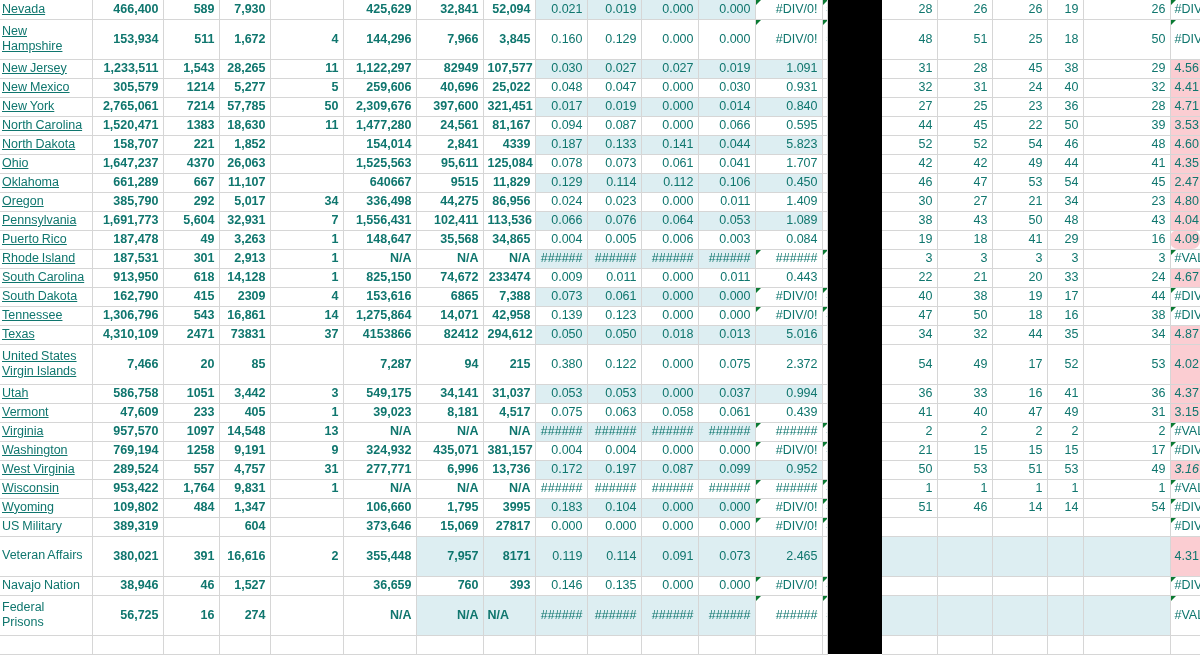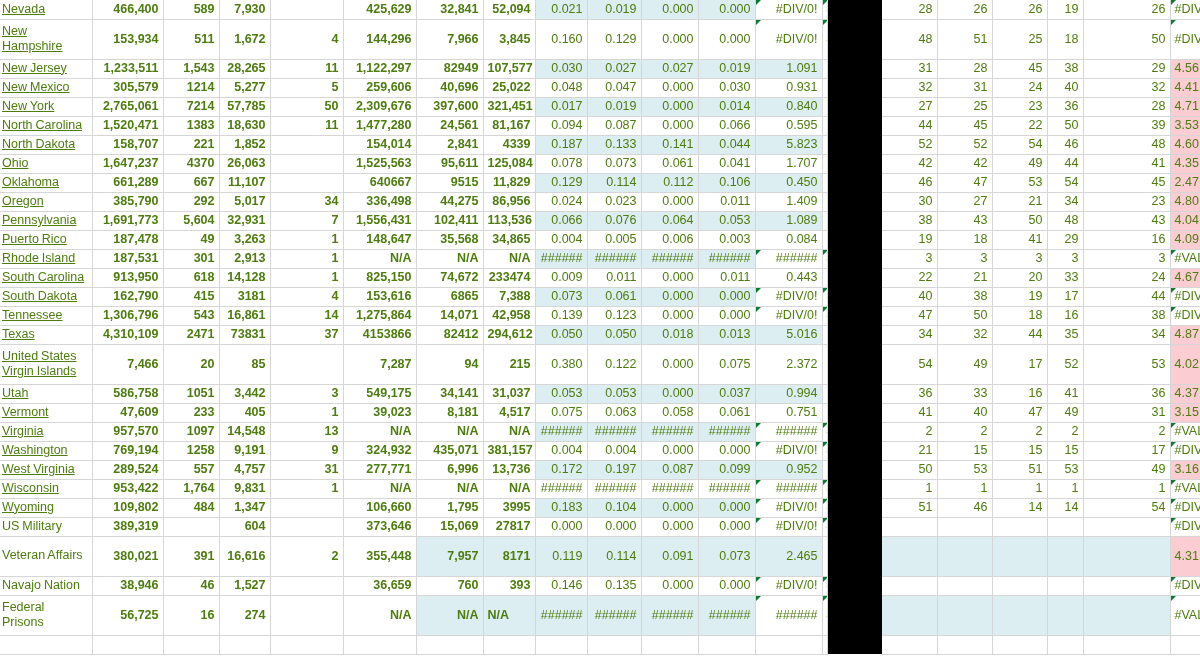--- a/index.html
+++ b/index.html
@@ -9,21 +9,21 @@
     -webkit-font-smoothing:antialiased;
   }
   #sheet{
     width:1200px;height:661px;position:relative;
   }
   table{
     border-collapse:collapse;
     table-layout:fixed;
     width:1200px;
     font-size:12.5px;
-    color:#4d7c0f;
+    color:#0f766e;
   }
   td{
     border-right:1px solid #d6d6d6;
     border-bottom:1px solid #d6d6d6;
     padding:1px 4px 2px 4px;
     vertical-align:middle;
     white-space:nowrap;
     overflow:hidden;
     height:19px;
     box-sizing:border-box;
@@ -389,21 +389,21 @@
           <td class="ratio">0.006</td>
           <td class="ratio">0.003</td>
           <td class="err">0.084</td>
           <td class="err">0.021</td>
           <td class="divider"></td>
           <td class="ratio">19</td>
           <td class="ratio">18</td>
           <td class="ratio">41</td>
           <td class="ratio">29</td>
           <td class="ratio">16</td>
-          <td class="ratio lastcol pink" style="text-align: left;">4.09</td>
+          <td class="ratio lastcol pink" style="text-align: left; border-radius: 8px;">4.09</td>
         </tr>
         <tr>
           <td class="name"><span class="lnk">Rhode Island</span></td>
           <td class="num">187,531</td>
           <td class="num">301</td>
           <td class="num">2,913</td>
           <td class="num">1</td>
           <td class="num">N/A</td>
           <td class="num">N/A</td>
           <td class="num">N/A</td>
@@ -441,21 +441,21 @@
           <td class="ratio">21</td>
           <td class="ratio">20</td>
           <td class="ratio">33</td>
           <td class="ratio">24</td>
           <td class="ratio lastcol pink" style="">4.67</td>
         </tr>
         <tr>
           <td class="name"><span class="lnk">South Dakota</span></td>
           <td class="num">162,790</td>
           <td class="num">415</td>
-          <td class="num">3181</td>
+          <td class="num">2309</td>
           <td class="num">4</td>
           <td class="num">153,616</td>
           <td class="num">6865</td>
           <td class="num">7,388</td>
           <td class="ratio blue">0.073</td>
           <td class="ratio blue">0.061</td>
           <td class="ratio blue">0.000</td>
           <td class="ratio blue">0.000</td>
           <td class="err flag">#DIV/0!</td>
           <td class="err flag">#DIV/0!</td>
@@ -565,21 +565,21 @@
           <td class="num">233</td>
           <td class="num">405</td>
           <td class="num">1</td>
           <td class="num">39,023</td>
           <td class="num">8,181</td>
           <td class="num">4,517</td>
           <td class="ratio">0.075</td>
           <td class="ratio">0.063</td>
           <td class="ratio">0.058</td>
           <td class="ratio">0.061</td>
-          <td class="err">0.751</td>
+          <td class="err">0.439</td>
           <td class="err">0.139</td>
           <td class="divider"></td>
           <td class="ratio">41</td>
           <td class="ratio">40</td>
           <td class="ratio">47</td>
           <td class="ratio">49</td>
           <td class="ratio">31</td>
           <td class="ratio lastcol pink" style="text-align: center;">3.15</td>
         </tr>
         <tr>
@@ -642,21 +642,21 @@
           <td class="ratio blue">0.087</td>
           <td class="ratio blue">0.099</td>
           <td class="err blue">0.952</td>
           <td class="err">0.301</td>
           <td class="divider"></td>
           <td class="ratio">50</td>
           <td class="ratio">53</td>
           <td class="ratio">51</td>
           <td class="ratio">53</td>
           <td class="ratio">49</td>
-          <td class="ratio lastcol pink" style="text-align: left;">3.16</td>
+          <td class="ratio lastcol pink" style="text-align: left; font-style: italic;">3.16</td>
         </tr>
         <tr>
           <td class="name"><span class="lnk">Wisconsin</span></td>
           <td class="num">953,422</td>
           <td class="num">1,764</td>
           <td class="num">9,831</td>
           <td class="num">1</td>
           <td class="num">N/A</td>
           <td class="num">N/A</td>
           <td class="num">N/A</td>

